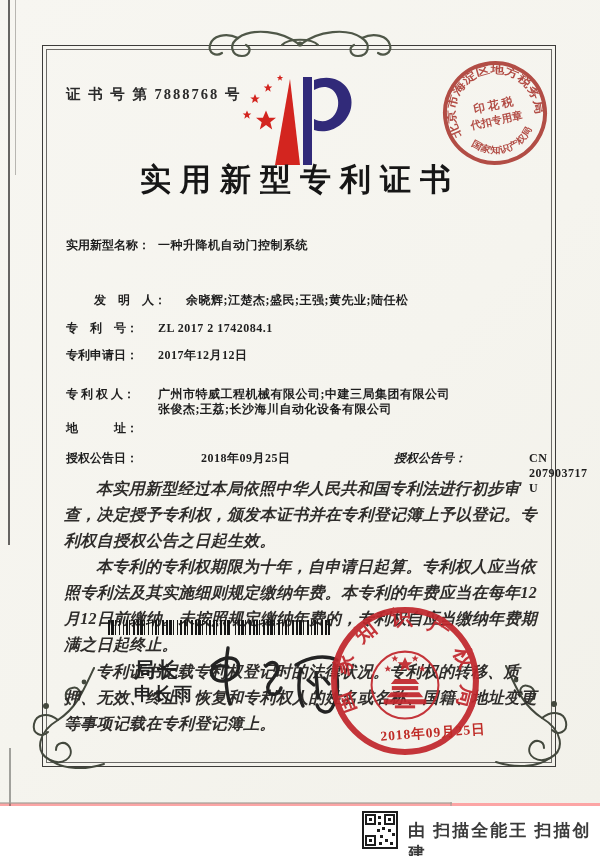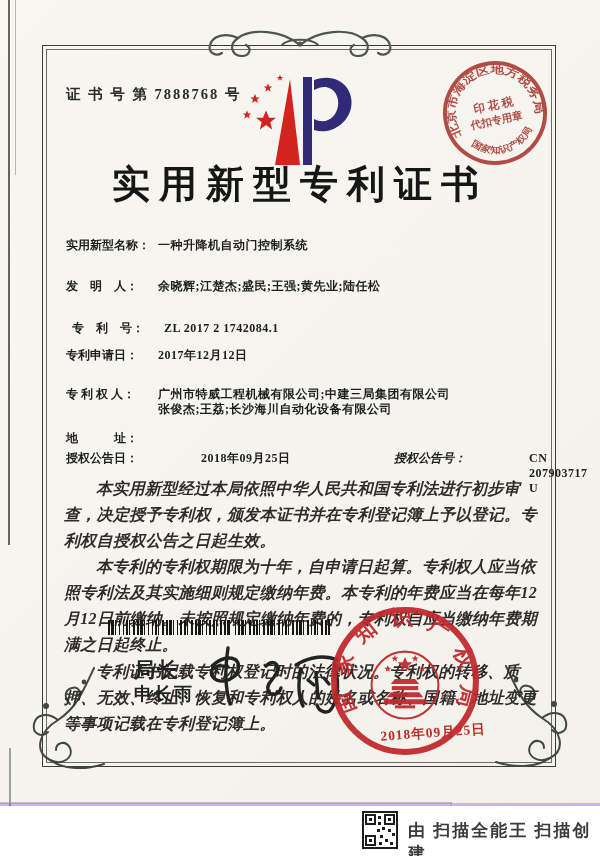--- a/index.html
+++ b/index.html
@@ -1,18 +1,18 @@
 <!DOCTYPE html>
 <html><head>
 <meta charset="utf-8">
 <style>
   * { margin:0; padding:0; box-sizing:border-box; }
   html,body { background:#ffffff; }
   body { font-family:"Liberation Serif","DejaVu Serif",serif; }
-  .stage { position:relative; width:600px; height:856px; background:#c4b5fd; overflow:hidden; }
+  .stage { position:relative; width:600px; height:856px; background:#fca5a5; overflow:hidden; }
 
   
   .paper { position:absolute; left:0; top:0; width:600px; height:803px;
            background:linear-gradient(135deg,#f7f6f1 0%,#f5f4ee 55%,#f2f1ea 100%); }
   .paper-edge-b { position:absolute; left:0; top:802px; width:452px; height:2px; background:#a29f96; opacity:.6; }
   .paper-edge-v { position:absolute; left:450px; top:802px; width:2px; height:16px; background:#a29f96; opacity:.55; }
   .scan-edge1 { position:absolute; left:8px; top:0; width:2px; height:545px; background:#2e2d2b; opacity:.72; }
   .scan-edge2 { position:absolute; left:15px; top:0; width:1px; height:175px; background:#5a5852; opacity:.4; }
   .scan-edge3 { position:absolute; left:9px; top:748px; width:2px; height:58px; background:#3c3b38; opacity:.45; }
 
@@ -25,27 +25,27 @@
   .flourish.bl { left:24px; top:664px; }
   .flourish.br { left:492px; top:662px; transform:scaleX(-1); }
 
   .cert-no { position:absolute; left:66px; top:85px; font-size:14.5px; letter-spacing:2px; color:#2b2b2b; font-weight:bold; }
 
   .logo { position:absolute; left:236px; top:68px; width:130px; height:100px; }
 
   .tax-stamp { position:absolute; left:438px; top:56px; width:114px; height:114px; transform:rotate(-12deg); opacity:.88; }
 
   .title { position:absolute; left:0; top:159px; width:600px; text-align:center;
-           font-size:38px; font-weight:bold; letter-spacing:9px; color:#161616; }
+           font-size:31px; font-weight:bold; letter-spacing:9px; color:#161616; }
 
   .field-row { position:absolute; left:66px; width:486px; display:flex; font-size:12px; font-weight:bold; color:#1e1e1e; line-height:1.25; }
   .field-row .lbl { width:92px; flex:0 0 92px; white-space:pre; }
   .field-row .val { flex:1; letter-spacing:.5px; }
-  .row-name { top:238px; } .row-inventor { top:279px; } .row-patno { top:321px;margin-left:6px; }
-  .row-filing { top:348px; } .row-patentee { top:387px; } .row-address { top:431px;gap:7px; }
+  .row-name { top:238px; } .row-inventor { top:293px;margin-left:28px; } .row-patno { top:321px; }
+  .row-filing { top:348px; } .row-patentee { top:387px; } .row-address { top:421px;gap:7px; }
   .row-grant { top:451px;gap:43px; }
   .row-grant .val1 { flex:0 0 150px; }
   .row-grant .lbl2 { flex:0 0 92px;font-style:italic; }
 
   .paragraphs { position:absolute; left:64px; top:476px; width:478px; font-size:16px; color:#2f2d2b;
                 line-height:1.63; font-style:italic; font-weight:bold; letter-spacing:.3px; }
   .paragraphs p { text-indent:2em; margin:0; }
 
   .barcode { position:absolute; left:108px; top:620px; width:222px; height:15px;
              background:repeating-linear-gradient(90deg,#161616 0px,#161616 1.5px,transparent 1.5px,transparent 3px,

